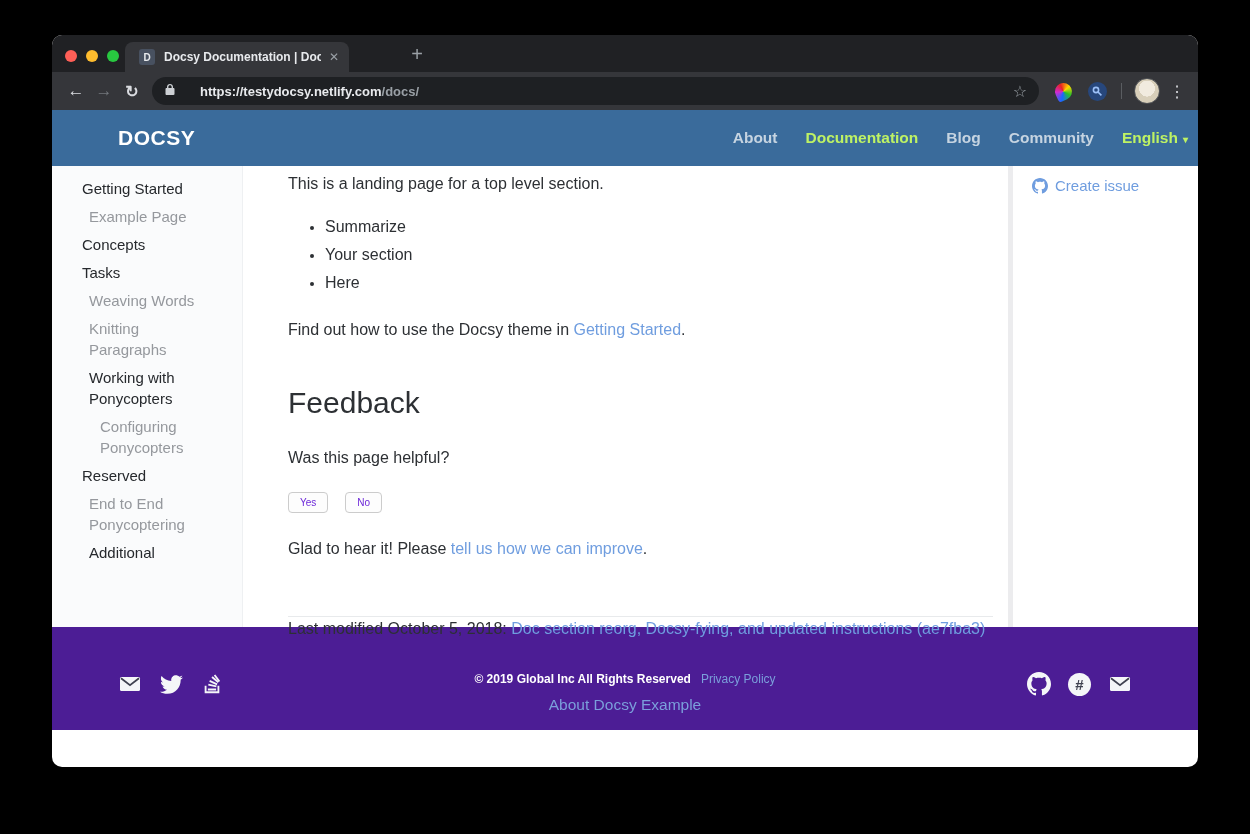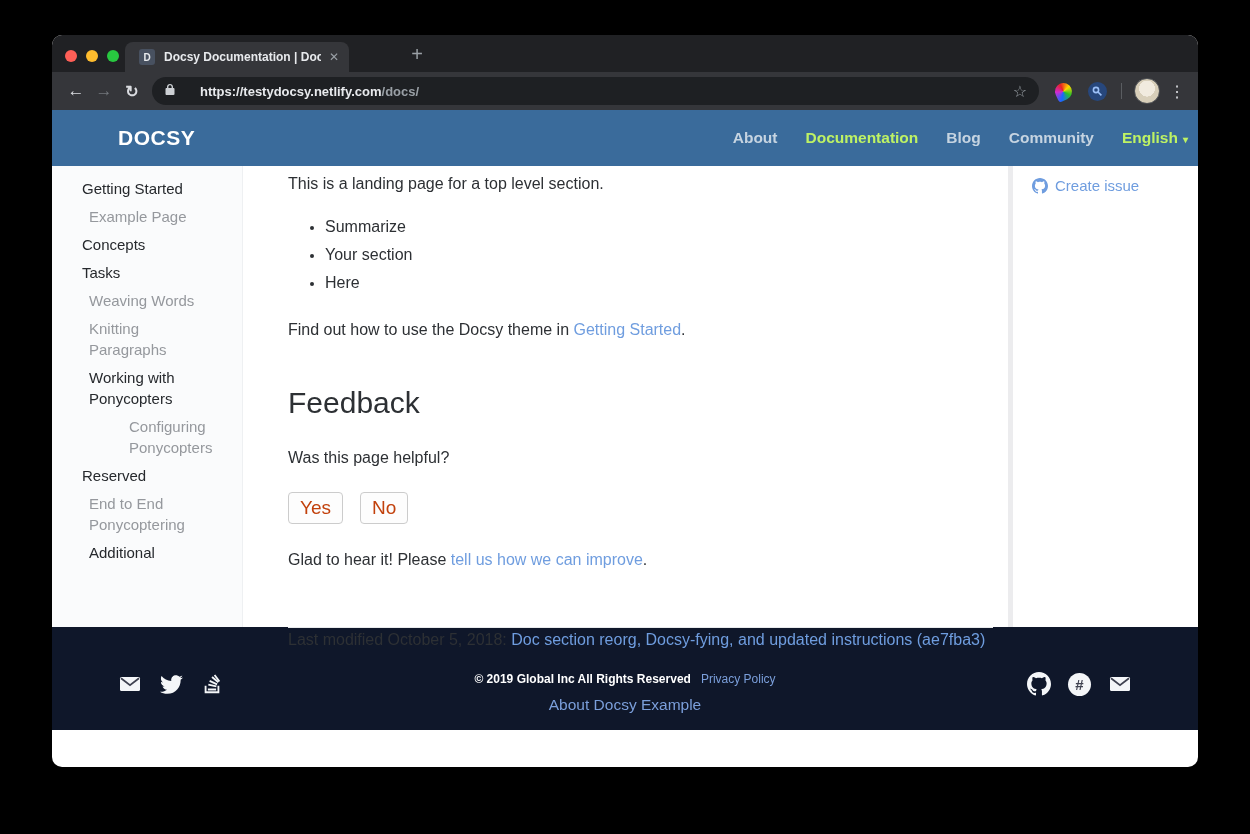--- a/index.html
+++ b/index.html
@@ -56,43 +56,43 @@
   .searchwrap svg { position:absolute; left:12px; top:10px; }
   .nav-search { width:196px; height:36px; border-radius:18px; border:1px solid rgba(255,255,255,.6);
                 background:transparent; color:#fff; font-size:15px; padding:0 12px 0 36px; outline:none; }
   .nav-search::placeholder { color:rgba(255,255,255,.9); }
 
   
   .content { display:flex; height:461px; background:#fff; }
   .sidebar { width:191px; flex:none; background:#fafbfc; border-right:1px solid #eef0f2; padding-top:12px; }
   .side-item { display:block; font-size:15px; line-height:21px; margin-bottom:7px; text-decoration:none; }
   .side-item > span { display:inline-block; max-width:115px; }
-  .lv1 { padding-left:30px; } .lv2 { padding-left:37px; } .lv3 { padding-left:71px;margin-left:6px; }
+  .lv1 { padding-left:30px; } .lv2 { padding-left:37px; } .lv3 { padding-left:48px; }
   .dark { color:#26292d; } .muted { color:#95989d; }
 
   .main { flex:1; padding:6px 15px 0 45px; }
   .main p { font-size:16px; color:#2d3034; margin:0 0 16px; line-height:1.5; }
   ul.points { margin:22px 0 26px; padding-left:37px; }
   ul.points li { font-size:16px; color:#2d3034; margin-bottom:10px; }
   ul.points li::marker { color:#2d3034; font-size:13px; }
   .content-link { color:#6f9ddf; text-decoration:none; }
   h2.feedback { font-size:30px; font-weight:500; color:#2d3034; margin:44px 0 26px; }
   .yn { display:flex; gap:17px; margin:22px 0 24px; }
-  .yn button { font-size:19px; color:#c2410c; background:#fdfdfd; border:1px solid #ccc;
+  .yn button { font-size:10px; color:#6d28d9; background:#fdfdfd; border:1px solid #ccc;
                border-radius:4px; padding:4px 11px; }
   hr.divider { border:none; border-top:1px solid #e8eaec; margin:55px 0 0; }
   .lastmod { font-size:15px; color:#3e4145; margin-top:26px; }
 
   .scrollstrip { width:5px; flex:none; background:#ececee; }
   .toc { width:185px; flex:none; padding:11px 0 0 19px; }
   .create-issue { color:#6f9ddf; font-size:15px; text-decoration:none; display:flex;
                   align-items:center; gap:7px; }
 
   
-  .footer { height:103px; background:#0f172a; display:flex; align-items:flex-start; padding-top:45px;gap:21px; }
+  .footer { height:103px; background:#4c1d95; display:flex; align-items:flex-start; padding-top:45px;gap:21px; }
   .f-left { width:240px; flex:none; display:flex; gap:18px; padding-left:66px; align-items:center; }
   .f-center { flex:1; text-align:center; color:#fff; }
   .f-line1 { font-size:12px; font-weight:700; }
   .f-privacy { color:#7b9fdb; font-weight:400; text-decoration:none; margin-left:10px; }
   .f-about { display:inline-block; margin-top:10px; color:#7b9fdb; font-size:15.5px; text-decoration:none; }
   .f-right { width:240px; flex:none; display:flex; gap:17px; justify-content:flex-end;
              padding-right:66px; align-items:center; }
   .f-icon { display:flex; align-items:center; justify-content:center; text-decoration:none; }
   .slack-circle { width:23px; height:23px; border-radius:50%; background:#f4f6f8; color:#3f4250;
                   font-size:15px; font-weight:700; display:flex; align-items:center; justify-content:center; }

